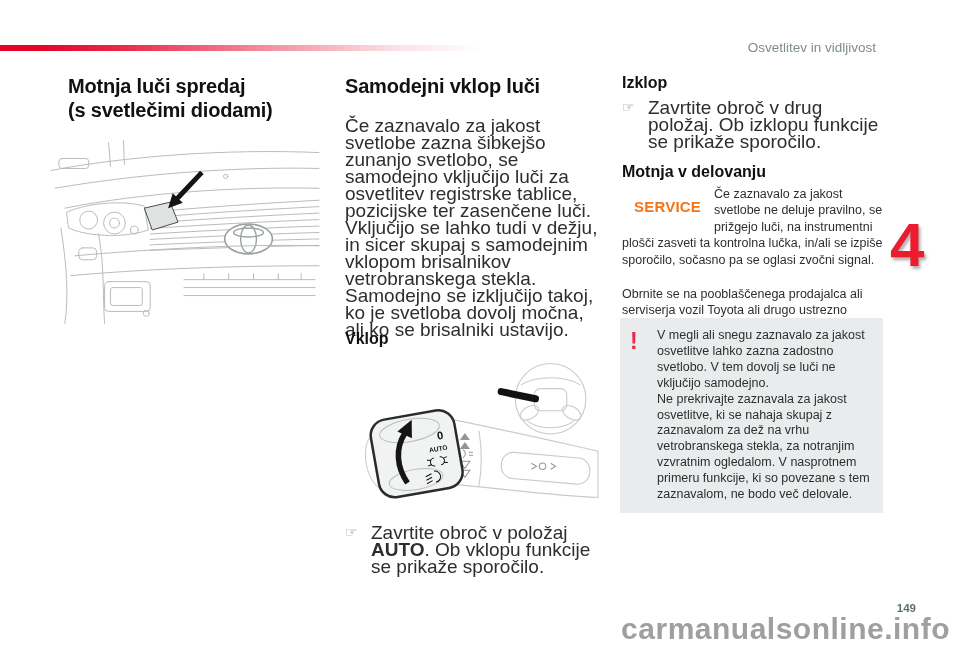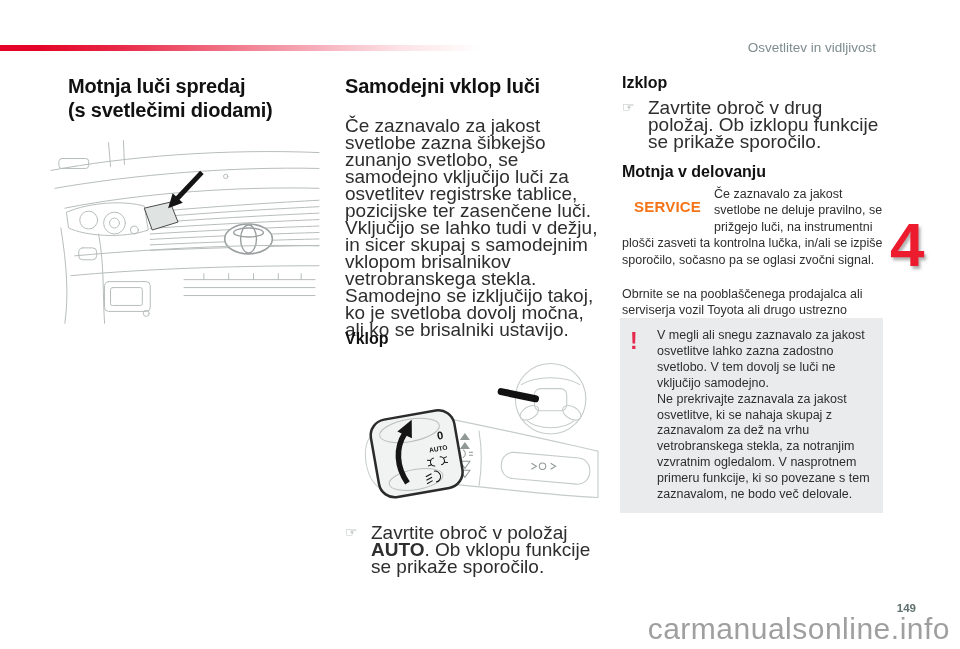--- a/index.html
+++ b/index.html
@@ -38,21 +38,21 @@
   .instruction { display:flex; gap:11px; }
   .hand-icon { flex:0 0 15px; color:#8b9494; font-size:14px; line-height:17px; }
   .instruction .body-text { flex:1; }
 
   .warning-box { position:absolute; left:620px; top:318px; width:263px; min-height:187px;
     background:#e9ebec; padding:10px 12px 10px 10px; display:flex; gap:11px; }
   .warn-icon { flex:0 0 16px; color:#e62a4d; font-size:23px; font-weight:800; line-height:1; padding-top:2px; }
   .warning-box .body-text { font-size:12.5px; line-height:15.9px; }
 
   .page-num  { position:absolute; top:602px; right:44px; font-size:11.5px; font-weight:bold; color:#5d706e; }
-  .watermark { position:absolute; top:612px; right:10px; font-size:30px; color:#9f9f9f; letter-spacing:0.5px; }
+  .watermark { position:absolute; top:612px; right:10px; font-size:30px; color:#9f9f9f; letter-spacing:0.5px;font-weight:bold; }
 
   svg .sketch { stroke:#b6bcbb; stroke-width:1; fill:none; stroke-linecap:round; stroke-linejoin:round; }
   svg .sketch2 { stroke:#c6cccb; stroke-width:1.1; fill:none; stroke-linecap:round; stroke-linejoin:round; }
   svg .glyph { stroke:#8f9897; stroke-width:1; fill:none; }
 </style>
 </head>
 <body>
 
 <div class="page">
 

